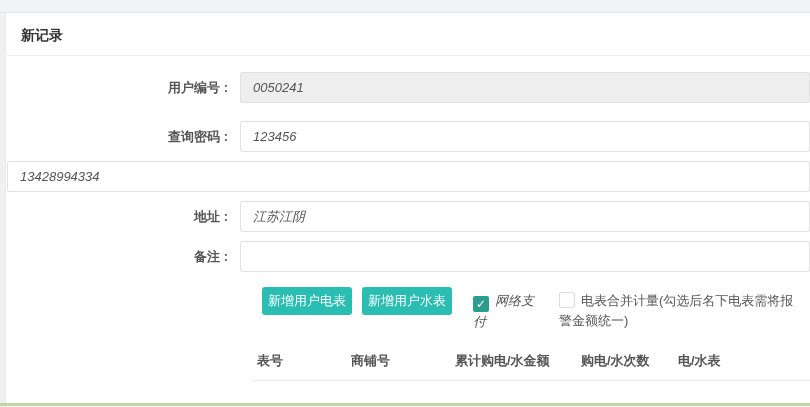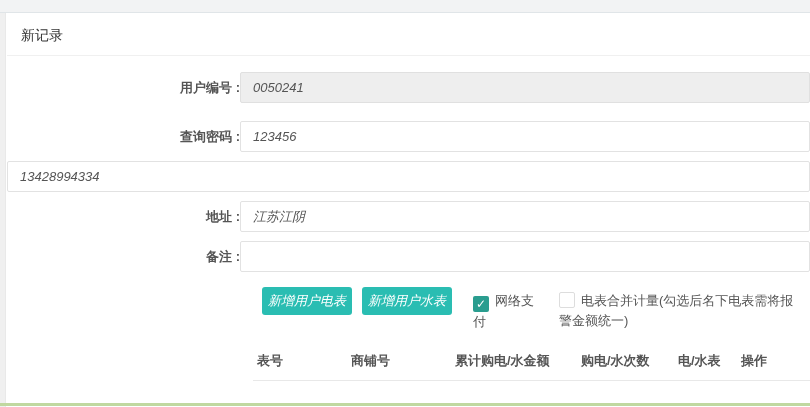--- a/index.html
+++ b/index.html
@@ -15,45 +15,45 @@
   .top-bar {
     position:absolute; left:0; top:0; width:810px; height:13px;
     background:#f2f3f4; border-bottom:1px solid #e0e5e8;
   }
   .panel {
     position:absolute; left:7px; top:14px; width:803px; height:390px;
     background:#ffffff;
   }
   .panel-header {
     height:42px; line-height:42px; padding-left:14px;
-    font-size:14px; font-weight:normal; color:#333;
+    font-size:14px; font-weight:bold; color:#333;
     border-bottom:1px solid #f0f0f0;
   }
   .panel-body { padding-top:16px; }
   .form-row { display:flex; align-items:center; margin-bottom:9px; }
   .form-label {
-    width:233px; text-align:right; padding-right:0;
+    width:233px; text-align:right; padding-right:12px;
     font-size:13px; font-weight:bold; color:#555; flex:none;
   }
   .form-input {
     flex:1; height:31px; border:1px solid #e2e2e2; border-radius:2px;
     padding:0 12px; font-size:13px; color:#555; outline:none;
     background:#ffffff; font-family:inherit;font-style:italic;
   }
   .form-input.disabled { background:#eeeeee; border-color:#e0e0e0; }
   .action-row {
     display:flex; align-items:flex-start; margin-left:255px; margin-top:15px;
   }
   .btn {
     height:28px; padding:0 6px; margin-right:10px; border:none;
     border-radius:3px; background:#2abdb2; color:#ffffff;
-    font-size:13px; font-family:inherit; cursor:pointer; flex:none;font-style:italic;
+    font-size:13px; font-family:inherit; cursor:pointer; flex:none;
   }
   .checkbox-group { font-size:13px; color:#555; line-height:20px; }
-  .cb-group-1 { width:66px; margin-left:11px; margin-top:4px; }
+  .cb-group-1 { width:66px; margin-left:11px; margin-top:4px;font-style:italic; }
   .cb-group-2 { width:238px; margin-left:20px; margin-top:4px; }
   .checkbox {
     display:inline-block; width:16px; height:16px; border-radius:2px;
     vertical-align:-3px; margin-right:6px; text-align:center;
     line-height:16px; font-size:12px; cursor:pointer;
   }
   .checkbox.checked { background:#2a9d8f; color:#ffffff; }
   .checkbox.unchecked { background:#ffffff; border:1px solid #dddddd; }
   .meter-table {
     display:flex; margin-left:246px; margin-top:12px;
@@ -121,19 +121,18 @@
         <span class="checkbox unchecked"></span><span>电表合并计量(勾选后名下电表需将报警金额统一)</span>
       </div>
     </div>
 
     <div class="meter-table">
       <div class="mt-c1">表号</div>
       <div class="mt-c2">商铺号</div>
       <div class="mt-c3">累计购电/水金额</div>
       <div class="mt-c4">购电/水次数</div>
       <div class="mt-c5">电/水表</div>
-      <div class="mt-c6">操作</div>
     </div>
 
   </div>
 </div>
 
 <div class="bottom-accent-line"></div>
 
 </body></html>

